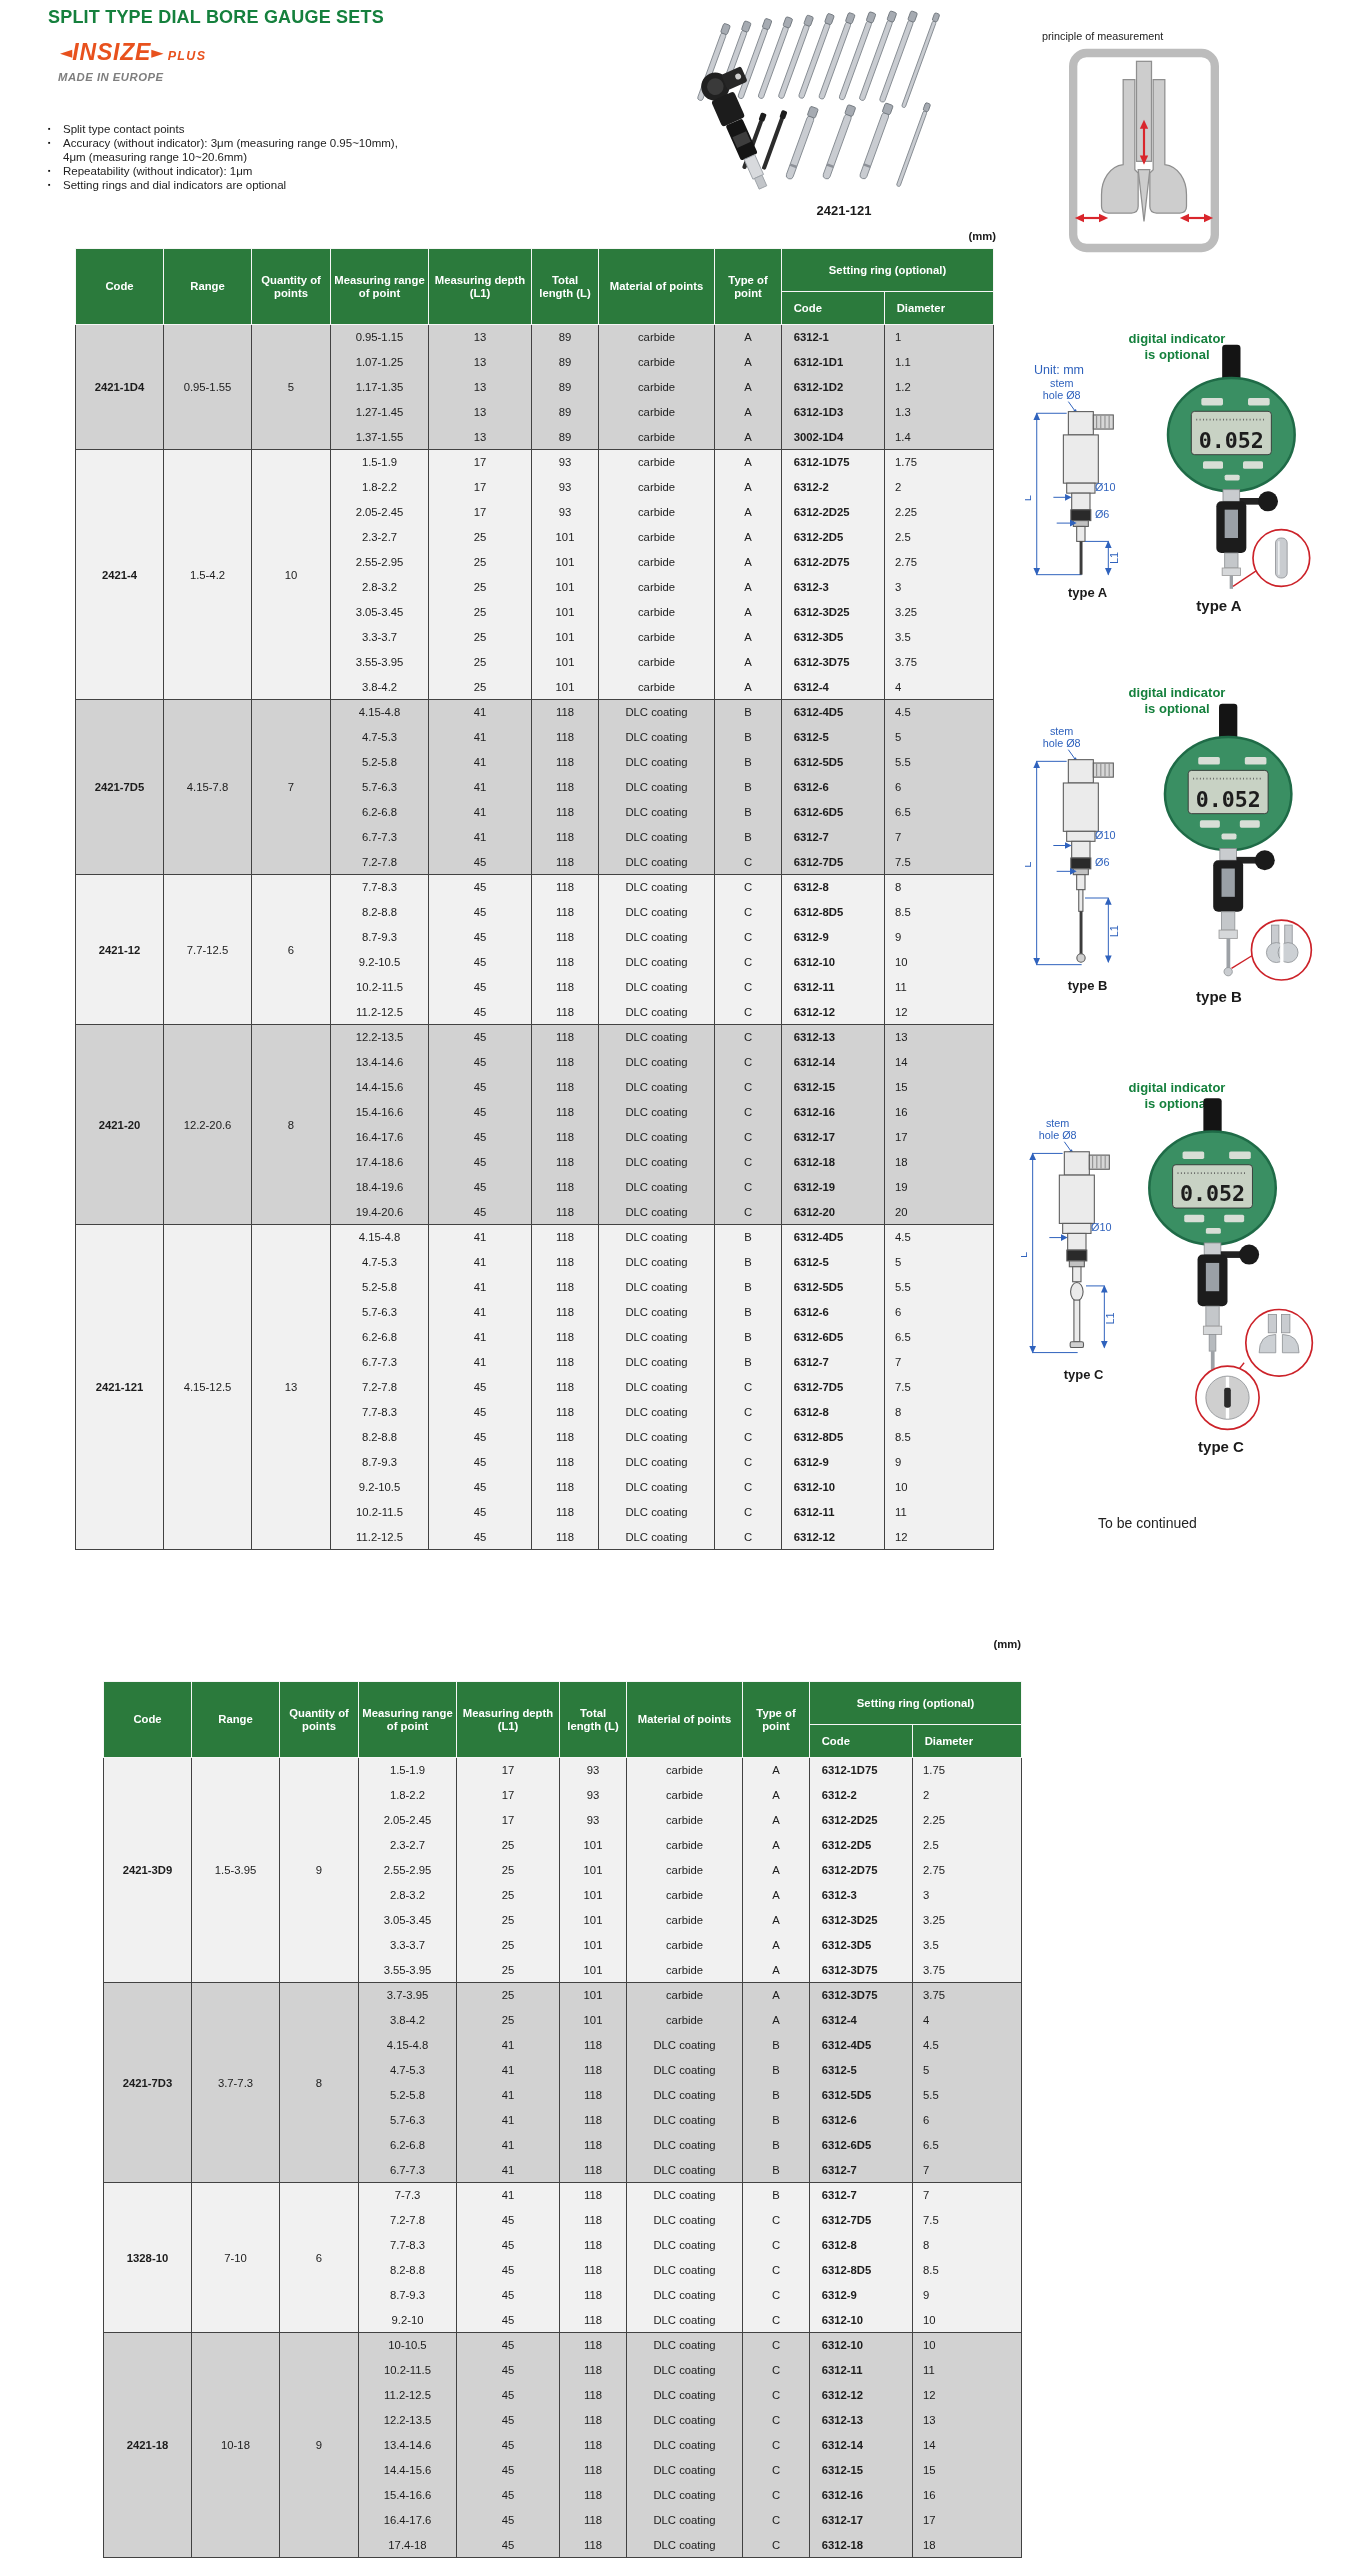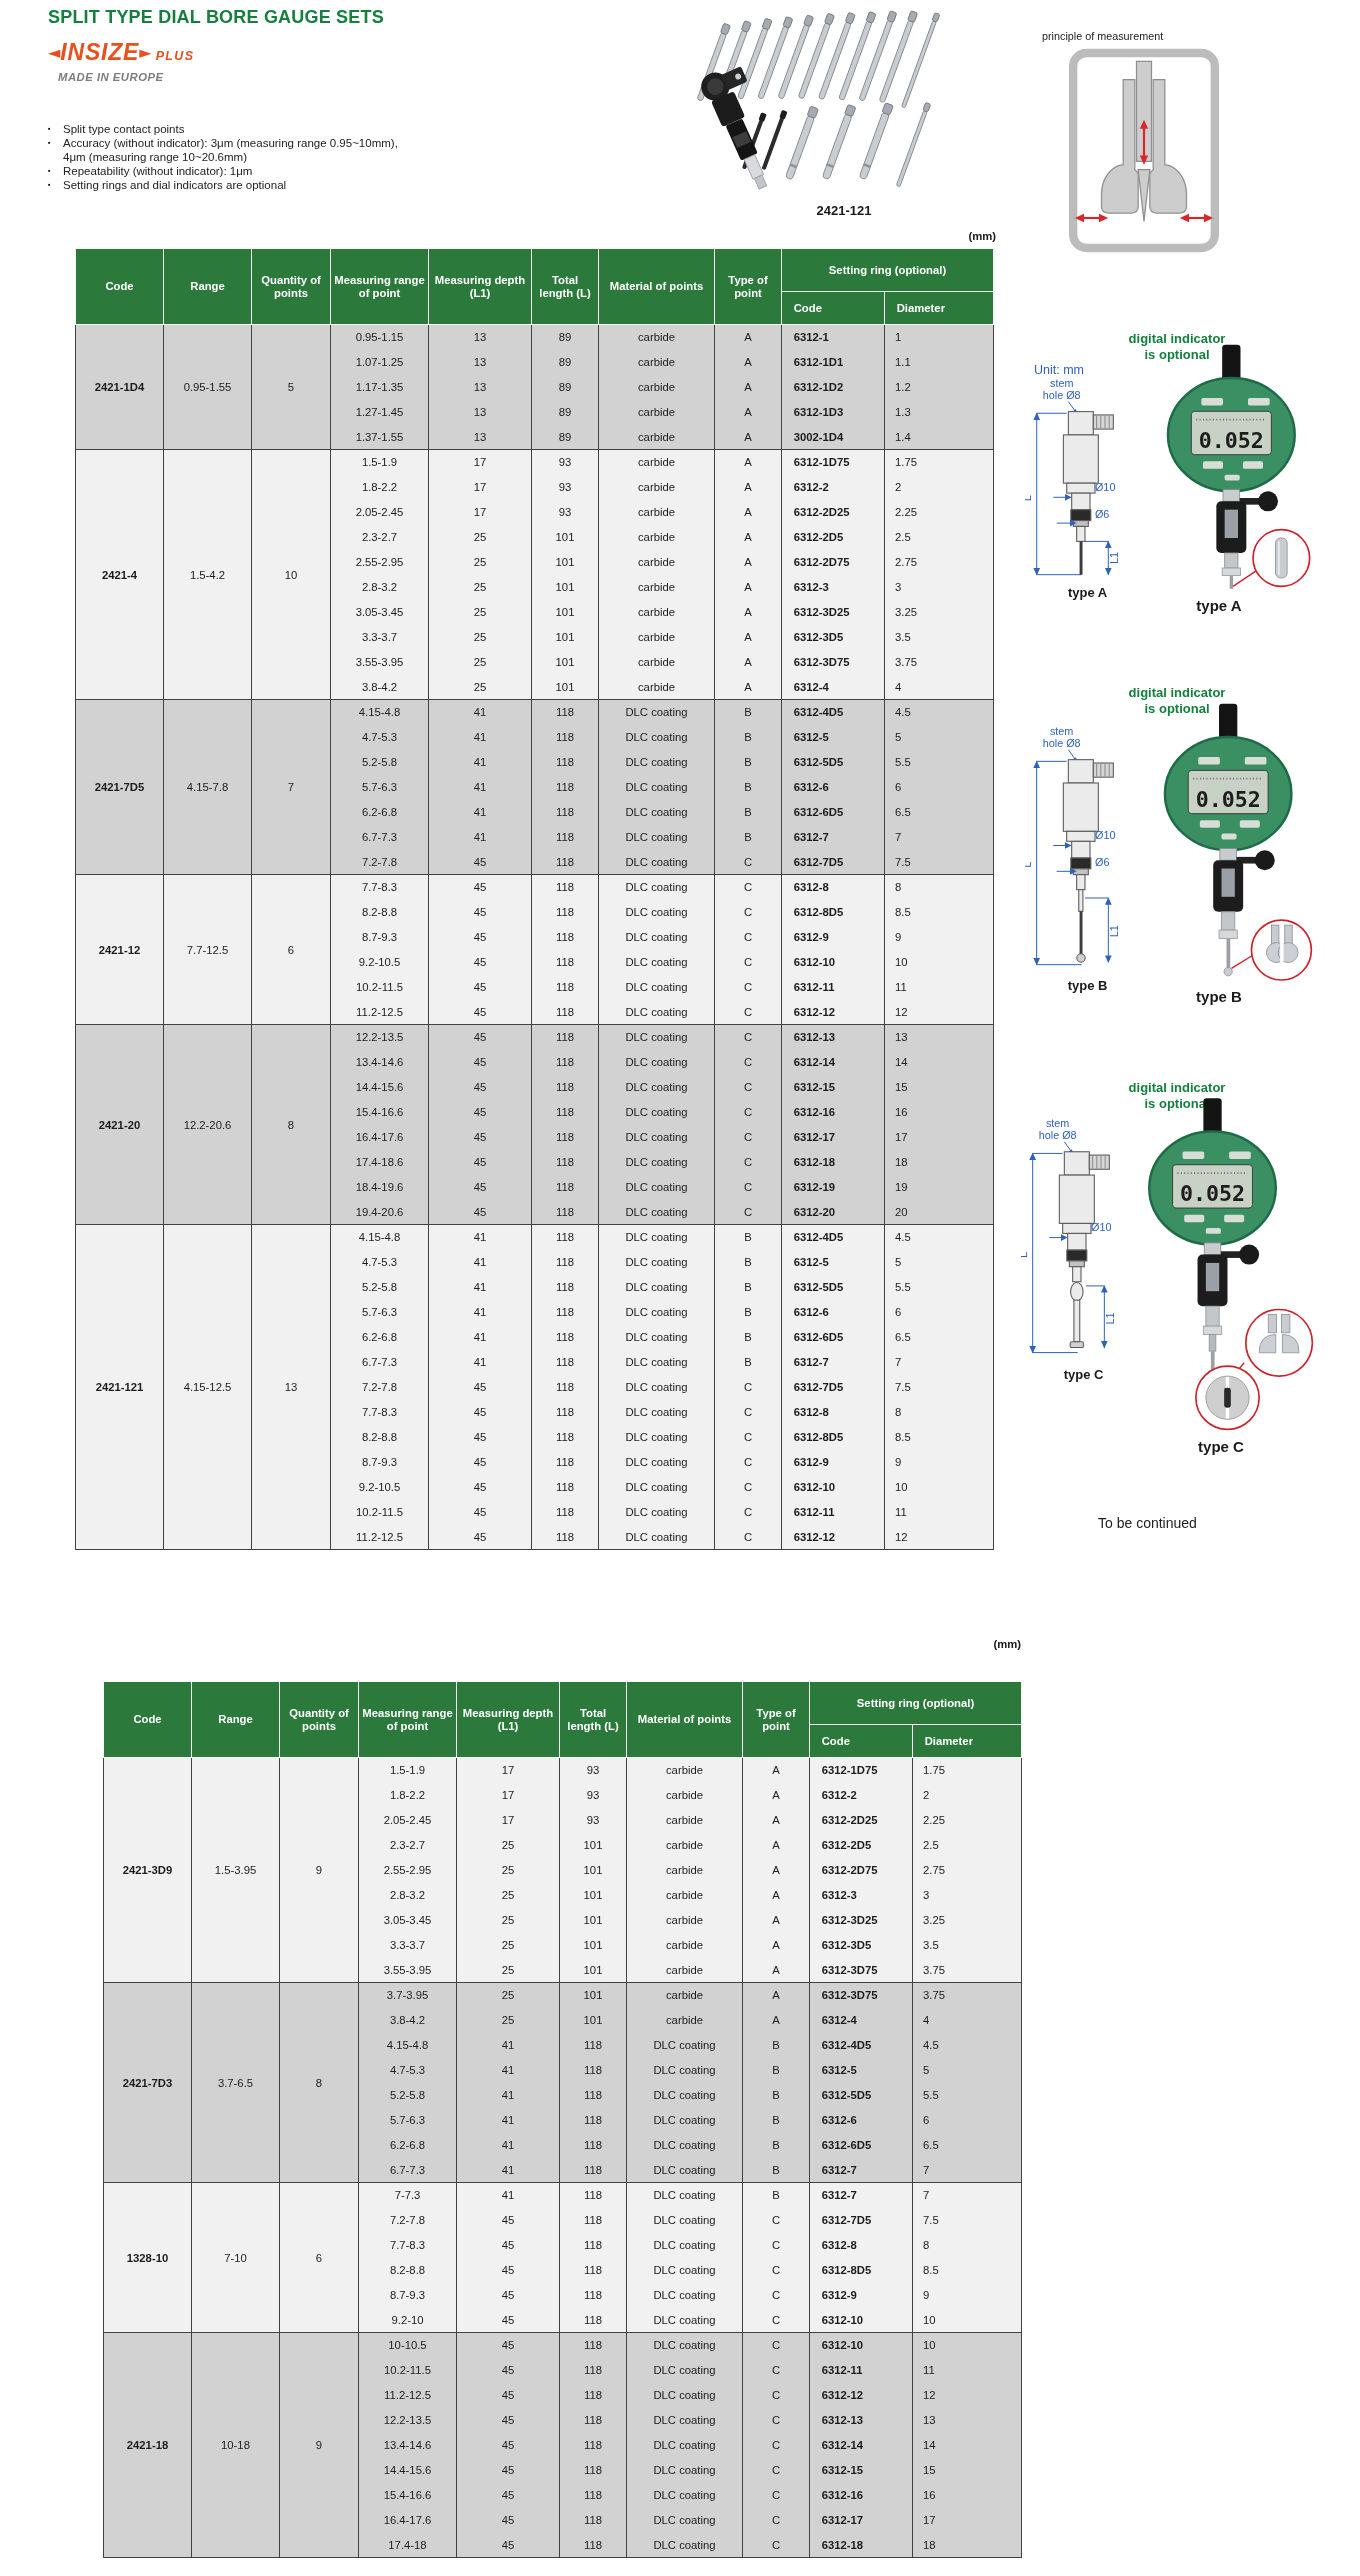--- a/index.html
+++ b/index.html
@@ -6,21 +6,21 @@
   html,body { background:#ffffff; }
   body {
     position:relative; width:1361px; height:2576px;
     font-family:"Liberation Sans","DejaVu Sans",sans-serif; color:#1a1a1a;
     overflow:hidden;
   }
   .abs { position:absolute; }
 
   
   #page-title { left:48px; top:6.7px; font-size:18px; font-weight:bold; color:#15803d; letter-spacing:0.2px; }
-  #logo { left:48px; top:39px; color:#e8511d; font-weight:bold; font-style:italic; white-space:nowrap; }
+  #logo { left:60px; top:39px; color:#e8511d; font-weight:bold; font-style:italic; white-space:nowrap; }
   #logo .brand { font-size:23px; letter-spacing:0.8px; }
   #logo .arrow { font-size:16px; font-family:"DejaVu Sans",sans-serif; vertical-align:2.5px; }
   #logo .plus { font-size:12.5px; margin-left:4.2px; letter-spacing:1.3px; }
   #logo-madein { left:58px; top:71px; color:#7e7e7e; font-weight:bold; font-style:italic; font-size:11.3px; letter-spacing:0.5px; }
 
   #bullets { left:48px; top:122px; font-size:11.5px; line-height:14px; color:#222; }
   .bullet-row { display:flex; }
   .bullet-marker { width:7.5px; margin-right:7.5px; font-size:7.5px; line-height:14px; color:#111; }
   .bullet-cont { margin-left:15px; }
 
@@ -1061,21 +1061,21 @@
         <td class="c-mrange">3.55-3.95</td>
         <td class="c-depth">25</td>
         <td class="c-length">101</td>
         <td class="c-material">carbide</td>
         <td class="c-type">A</td>
         <td class="c-ringcode">6312-3D75</td>
         <td class="c-ringdia">3.75</td>
       </tr>
       <tr class="shade-gray g-first">
         <td class="group-code" rowspan="8">2421-7D3</td>
-        <td class="group-range" rowspan="8">3.7-6.5</td>
+        <td class="group-range" rowspan="8">3.7-7.3</td>
         <td class="group-qty" rowspan="8">8</td>
         <td class="c-mrange">3.7-3.95</td>
         <td class="c-depth">25</td>
         <td class="c-length">101</td>
         <td class="c-material">carbide</td>
         <td class="c-type">A</td>
         <td class="c-ringcode">6312-3D75</td>
         <td class="c-ringdia">3.75</td>
       </tr>
       <tr class="shade-gray">

